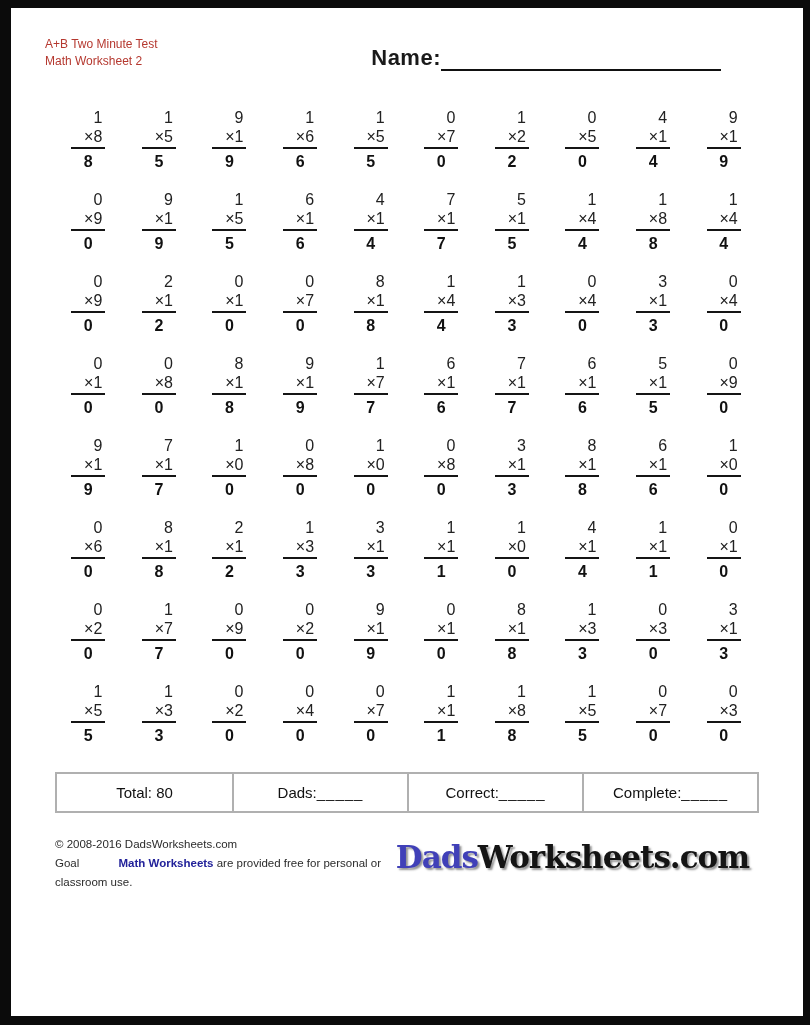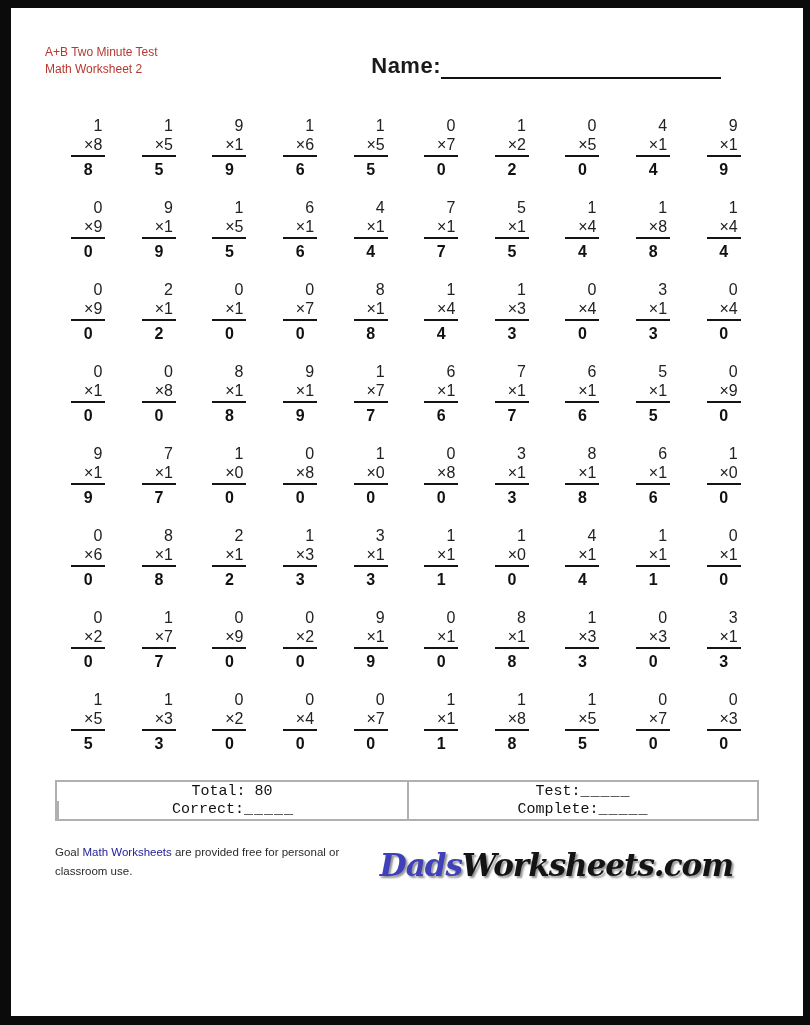--- a/index.html
+++ b/index.html
@@ -10,63 +10,62 @@
     width: 810px; height: 1025px;
     border-left: 11px solid #0b0b0b;
     border-top: 8px solid #0b0b0b;
     border-right: 7px solid #0b0b0b;
     border-bottom: 9px solid #0b0b0b;
     background: #ffffff;
     overflow: hidden;
     position: relative;
   }
 
-  .content { padding: 36px 30px 0 34px; }
+  .content { padding: 28px 30px 0 34px; }
 
   
   .header-row { display: flex; justify-content: space-between; align-items: flex-start; }
   .wtitle { font-size: 12px; line-height: 17px; }
   .name-block { display: flex; align-items: flex-end; margin-right: 52px; margin-top: 9px; }
   .name-label { font-size: 22px; font-weight: bold; letter-spacing: 0.5px; }
   .name-line { display: inline-block; width: 280px; border-bottom: 2.5px solid #111; height: 24px; }
 
   
   .pgrid { margin-top: 37px; margin-left: 8px; margin-right: 14px; }
   .prow { display: grid; grid-template-columns: repeat(10, 1fr); justify-items: center; margin-bottom: 19px; }
   .prob { width: 34px; }
   .p-body { text-align: right; border-bottom: 2px solid #151515; padding: 0 3px 1px 0; }
   .p-top, .p-mul { font-size: 16px; line-height: 19px; color: #222; }
   .p-ans { text-align: center; font-weight: bold; font-size: 16px; line-height: 19px; padding-top: 3px; color: #111; }
 
   
   .summary {
     margin: 27px 14px 0 10px;
     border: 2px solid #b0b0b0;
-    display: grid; grid-template-columns: repeat(2, 1fr);
+    display: grid; grid-template-columns: repeat(4, 1fr);
     height: 37px;
-    font-family: Liberation Mono, monospace;
   }
   .sum-cell {
     display: flex; align-items: center; justify-content: center;
     font-size: 15px; color: #111;
     border-left: 2px solid #b0b0b0;
   }
   .sum-cell:first-child { border-left: none; }
   .sum-blank { letter-spacing: 1px; }
 
   
   .footer { margin: 22px 14px 0 10px; display: flex; justify-content: space-between; align-items: flex-start; }
   .copy { font-size: 11.5px; line-height: 19px; color: #2b2b2b; }
-  .mw-link { font-weight: normal; text-decoration: none; }
+  .mw-link { font-weight: bold; text-decoration: none; margin-left: 36px; }
   .logo {
     font-family: "DejaVu Serif", "Liberation Serif", serif;
-    font-style: italic; font-weight: bold;
+    font-weight: bold;
     font-size: 31px; line-height: 40px;
     letter-spacing: -1px;
-    margin-top: 2px; margin-right: 26px;
+    margin-top: 2px; margin-right: 10px;
     text-shadow: 2px 2px 2px rgba(60,60,60,0.55), -1px -1px 0 rgba(255,255,255,0.9);
     white-space: nowrap;
   }
 </style>
 </head>
 <body>
 
 <div class="frame">
   <div class="content">
 
@@ -658,35 +657,36 @@
             <div class="p-ans">0</div>
           </div>
         </div>
       </div>
 
     <div class="summary">
       <div class="sum-cell">
         <span>Total: 80</span>
       </div>
       <div class="sum-cell">
-        <span>Test:</span>
+        <span>Dads:</span>
         <span class="sum-blank">_____</span>
       </div>
       <div class="sum-cell">
         <span>Correct:</span>
         <span class="sum-blank">_____</span>
       </div>
       <div class="sum-cell">
         <span>Complete:</span>
         <span class="sum-blank">_____</span>
       </div>
     </div>
 
     <div class="footer">
       <div class="copy">
+        <div>© 2008-2016 DadsWorksheets.com</div>
         <div>
           <span>Goal</span>
           <a href="#" class="mw-link" style="color: rgb(34, 34, 154);">Math Worksheets</a>
           <span>are provided free for personal or classroom use.</span>
         </div>
       </div>
       <div class="logo">
         <span style="color: rgb(64, 64, 184);">Dads</span><span style="color: rgb(20, 20, 20);">Worksheets</span><span style="color: rgb(20, 20, 20);">.com</span>
       </div>
     </div>

